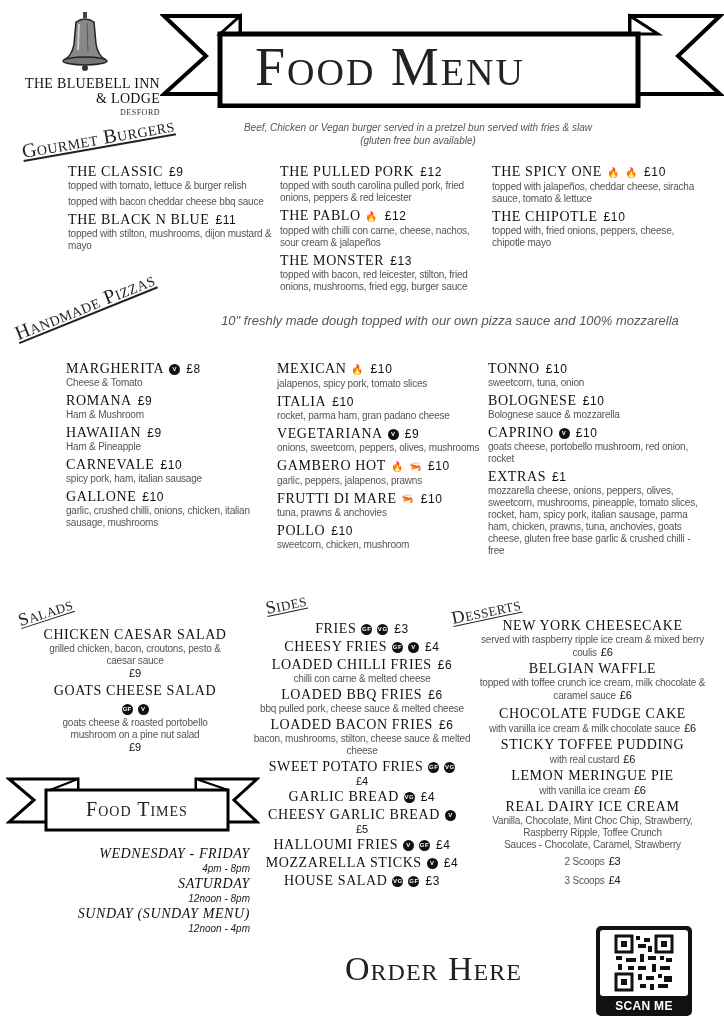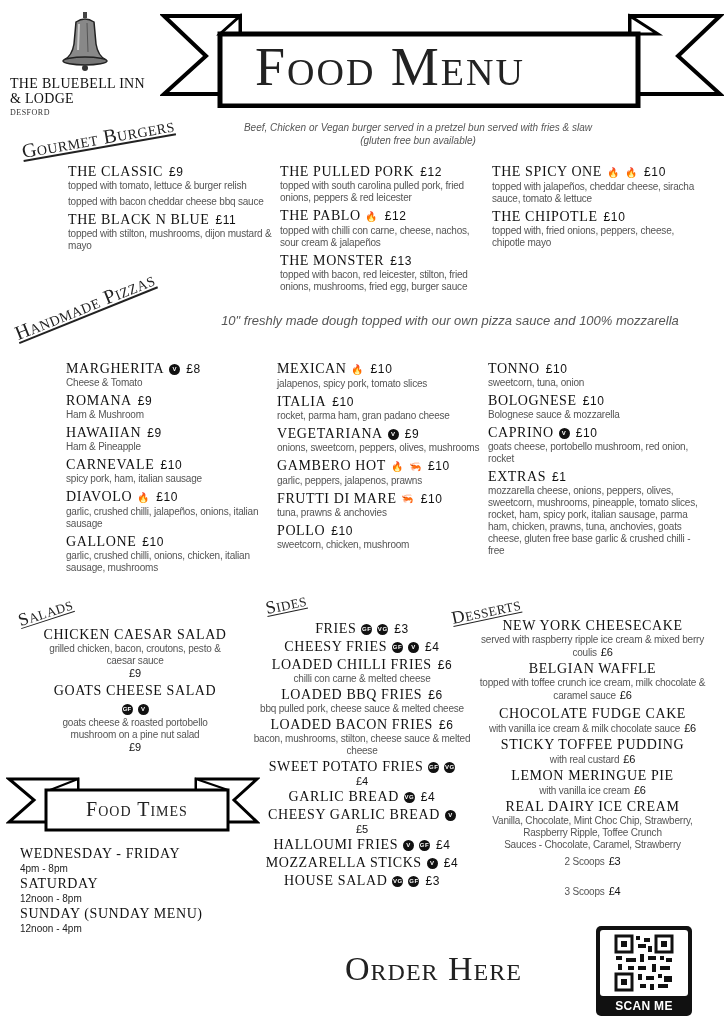--- a/index.html
+++ b/index.html
@@ -1,36 +1,36 @@
 <!DOCTYPE html>
 <html><head>
 <meta charset="utf-8">
 <style>
   html, body { margin: 0; padding: 0; background: #ffffff; }
   body { width: 724px; height: 1024px; position: relative; overflow: hidden; font-family: "Liberation Serif", serif; color: #111; }
   .abs { position: absolute; }
-  .logo { left: 10px; top: 10px; width: 150px; text-align: left; }
+  .logo { left: 10px; top: 10px; width: 150px; text-align: right; }
   .logo .name { font-family: "Liberation Serif", serif; font-size: 14px; letter-spacing: 0.3px; line-height: 15px; color: #111; }
   .logo .town { font-size: 8px; color: #333; letter-spacing: 0.5px; margin-top: 2px; }
   .banner-svg { position: absolute; }
   .banner-title { position: absolute; font-family: "Liberation Serif", serif; font-variant: small-caps; color: #222; text-align: center; white-space: nowrap; }
   .section-head { position: absolute; font-family: "Liberation Serif", serif; font-variant: small-caps; font-size: 20px; text-decoration: underline; text-underline-offset: 2px; color: #222; transform-origin: left bottom; white-space: nowrap; letter-spacing: 0.5px; }
   .subtitle { position: absolute; font-family: "Liberation Sans", sans-serif; font-style: italic; color: #555; text-align: center; }
   .col { position: absolute; }
   .item { margin-bottom: 4px; }
   .iname { font-family: "Liberation Serif", serif; font-size: 14px; letter-spacing: 0.6px; color: #111; line-height: 16px; white-space: nowrap; }
   .iname .price { font-family: "Liberation Sans", sans-serif; font-size: 12px; margin-left: 6px; }
   .idesc { font-family: "Liberation Sans", sans-serif; font-size: 10px; color: #555; line-height: 12px; letter-spacing: -0.2px; }
   .center .item { text-align: center; }
   .badge { display: inline-block; width: 11px; height: 11px; border-radius: 50%; background: #111; color: #fff; font-family: "Liberation Sans", sans-serif; font-size: 6px; font-weight: bold; line-height: 11px; text-align: center; vertical-align: middle; margin-left: 5px; }
   .chili { display: inline-block; font-size: 10px; margin-left: 5px; vertical-align: middle; color: #111; }
   .shrimp { display: inline-block; font-size: 10px; margin-left: 5px; vertical-align: middle; color: #333; }
   .price-line { font-family: "Liberation Sans", sans-serif; font-size: 11px; color: #111; }
   .desc-price { font-family: "Liberation Sans", sans-serif; font-size: 11px; color: #111; margin-left: 4px; }
-  .times { position: absolute; left: 20px; top: 845px; width: 230px; text-align: left; }
+  .times { position: absolute; left: 20px; top: 845px; width: 230px; text-align: right; font-style: italic; }
   .times .day { font-family: "Liberation Serif", serif; font-size: 14px; letter-spacing: 0.6px; color: #111; line-height: 17px; }
   .times .hrs { font-family: "Liberation Sans", sans-serif; font-size: 10px; color: #222; line-height: 13px; }
   .order { position: absolute; left: 345px; top: 950px; font-family: "Liberation Serif", serif; font-variant: small-caps; font-size: 34px; letter-spacing: 1px; color: #222; }
   .qr { position: absolute; left: 596px; top: 926px; width: 96px; height: 90px; background: #111; border-radius: 5px; }
   .qr .inner { position: absolute; left: 4px; top: 4px; width: 88px; height: 66px; background: #fff; border-radius: 3px; }
   .qr .label { position: absolute; left: 0; bottom: 3px; width: 100%; text-align: center; color: #fff; font-family: "Liberation Sans", sans-serif; font-weight: bold; font-size: 12px; letter-spacing: 0.3px; }
 </style>
 </head>
 <body>
 
@@ -115,24 +115,20 @@
     </div>
   <div class="item">
       <div class="iname"><span>HAWAIIAN</span><span class="price">£9</span></div>
       <div class="idesc">Ham &amp; Pineapple</div>
     </div>
   <div class="item">
       <div class="iname"><span>CARNEVALE</span><span class="price">£10</span></div>
       <div class="idesc">spicy pork, ham, italian sausage</div>
     </div>
   <div class="item">
-      <div class="iname"><span>DIAVOLO</span><span class="chili">🔥</span><span class="price">£10</span></div>
-      <div class="idesc">garlic, crushed chilli, jalapeños, onions, italian sausage</div>
-    </div>
-  <div class="item">
       <div class="iname"><span>GALLONE</span><span class="price">£10</span></div>
       <div class="idesc">garlic, crushed chilli, onions, chicken, italian sausage, mushrooms</div>
     </div>
 </div>
 <div class="col" style="left:277px;top:361px;width:205px;">
   <div class="item">
       <div class="iname"><span>MEXICAN</span><span class="chili">🔥</span><span class="price">£10</span></div>
       <div class="idesc">jalapenos, spicy pork, tomato slices</div>
     </div>
   <div class="item">
@@ -271,21 +267,21 @@
   <div class="item" style="margin-bottom:2px">
       <div class="iname">LEMON MERINGUE PIE</div>
       <div class="idesc"><span>with vanilla ice cream</span><span class="desc-price">£6</span></div>
     </div>
   <div class="item">
     <div class="iname">REAL DAIRY ICE CREAM</div>
     <div class="idesc">Vanilla, Chocolate, Mint Choc Chip, Strawberry,</div>
     <div class="idesc">Raspberry Ripple, Toffee Crunch</div>
     <div class="idesc">Sauces - Chocolate, Caramel, Strawberry</div>
     <div class="idesc" style="margin-top:4px;"><span>2 Scoops</span><span class="desc-price">£3</span></div>
-    <div class="idesc" style="margin-top:17px;"><span>3 Scoops</span><span class="desc-price">£4</span></div>
+    <div class="idesc" style="margin-top:6px;"><span>3 Scoops</span><span class="desc-price">£4</span></div>
   </div>
 </div>
 
 <div class="order">Order Here</div>
 <div class="qr">
   <div class="inner">
     <svg width="88" height="66" viewBox="0 0 88 66">
       <rect x="16" y="6" width="16" height="16" fill="none" stroke="#111" stroke-width="3"></rect>
       <rect x="21" y="11" width="6" height="6" fill="#111"></rect>
       <rect x="56" y="6" width="16" height="16" fill="none" stroke="#111" stroke-width="3"></rect>

